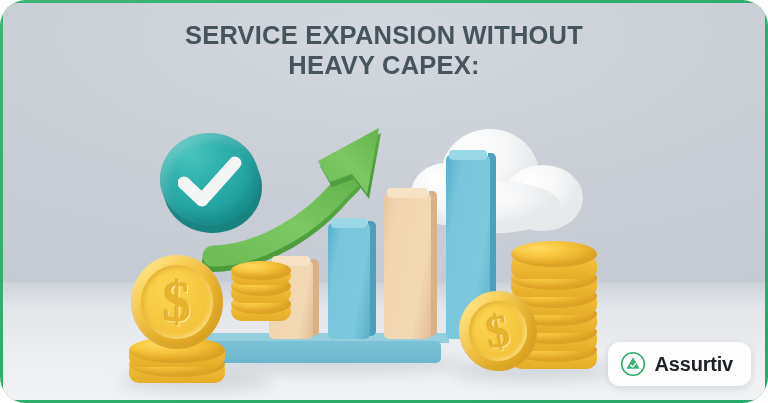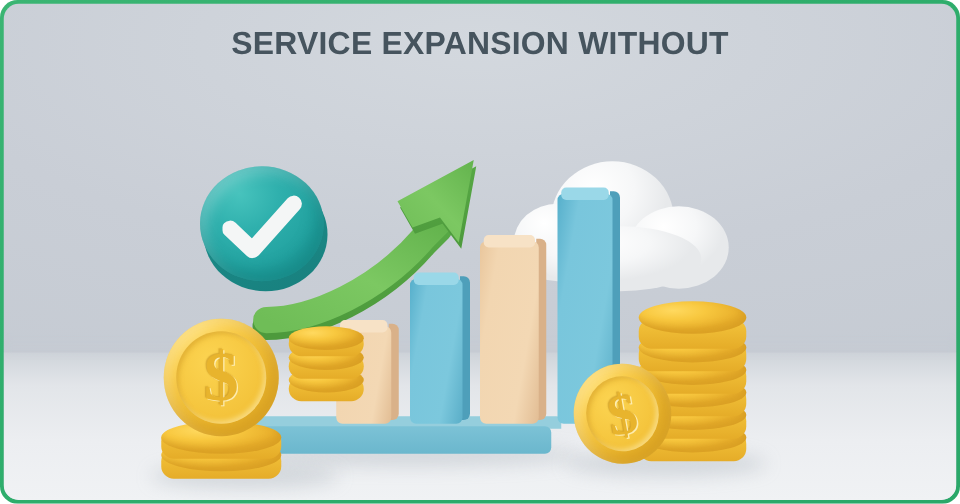--- a/index.html
+++ b/index.html
@@ -10,21 +10,21 @@
   body {
     font-family: "Liberation Sans", sans-serif;
   }
 
   .banner {
     position: relative;
     width: 768px;
     height: 403px;
     overflow: hidden;
     box-sizing: border-box;
-    border-radius: 4px;
+    border-radius: 26px;
   }
 
   
   .frame {
     position: absolute;
     inset: 0;
     border-radius: 14px;
     background: linear-gradient(150deg, #3bb573 0%, #2fae6c 40%, #2aa869 100%);
     z-index: 0;
   }
@@ -317,20 +317,21 @@
 
   <div class="frame"></div>
 
   <div class="scene">
 
     <div class="floor"></div>
     <div class="floor-line"></div>
 
     <div class="title-block">
       <div class="title-line1">SERVICE EXPANSION WITHOUT</div>
+      <div class="title-line2">HEAVY CAPEX:</div>
     </div>
 
     <div class="cloud">
       <span class="c1"></span>
       <span class="c2"></span>
       <span class="c3"></span>
       <span class="c4"></span>
     </div>
 
     <div class="arrow">
@@ -442,15 +443,25 @@
 
       <div style="position:absolute; left:8px; top:50px; width:78px; height:80px; transform:rotate(-10deg);">
         <div class="coin-big" style="width:78px; height:80px;">
           <div class="coin-inner">
             <div class="coin-dollar" style="font-size:46px;">$</div>
           </div>
         </div>
       </div>
     </div>
 
+    <div class="logo-badge">
+      <span class="logo-icon">
+        <svg width="26" height="26" viewBox="0 0 26 26">
+          <circle cx="13" cy="13" r="11.3" fill="none" stroke="#2fae6c" stroke-width="1.6"></circle>
+          <path d="M13 6.2 L 19.6 17.8 L 6.4 17.8 Z" fill="#3ab377"></path>
+          <path d="M10.6 14.2 L 12.7 15.9 L 15.6 12.6" stroke="#ffffff" stroke-width="1.3" fill="none" stroke-linecap="round" stroke-linejoin="round"></path>
+        </svg>
+      </span>
+      <span class="logo-text">Assurtiv</span>
+    </div>
 
   </div>
 </div>
 
 </body></html>

